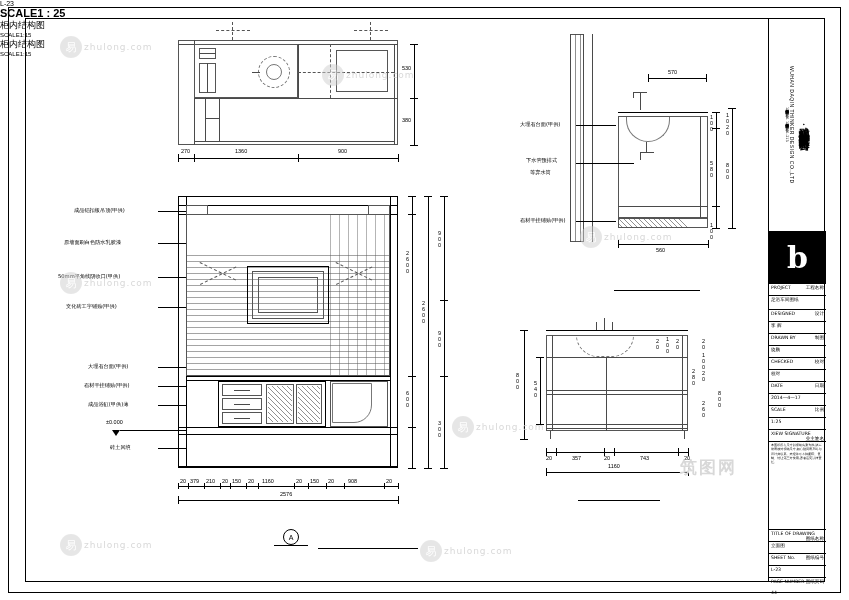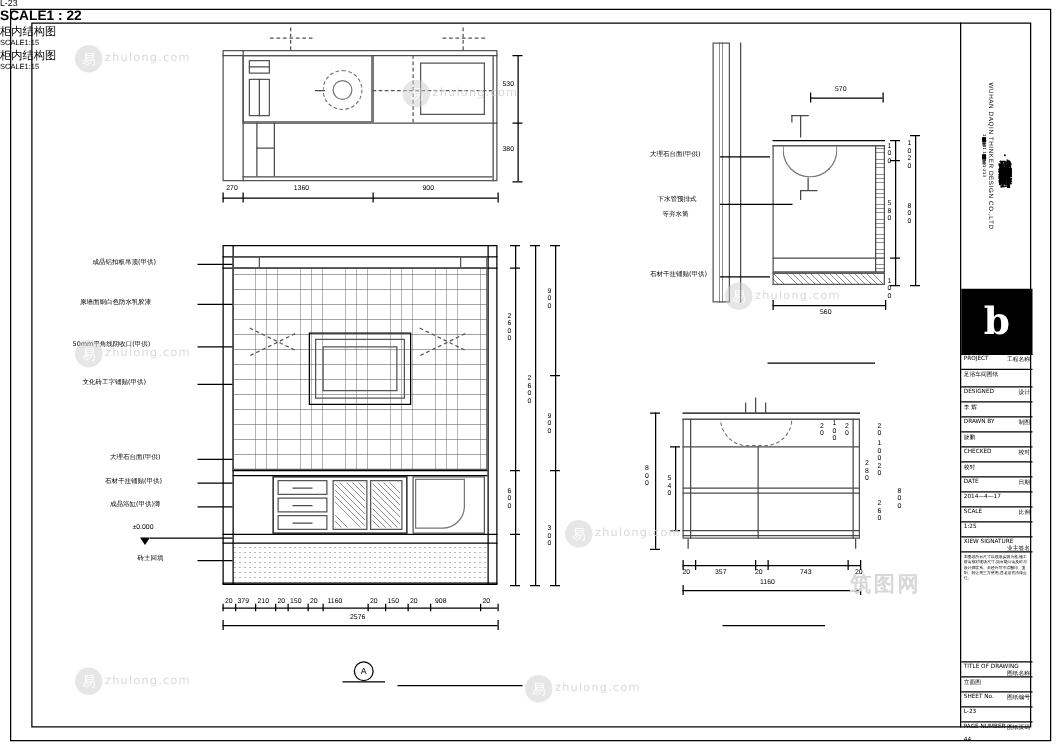--- a/index.html
+++ b/index.html
@@ -338,21 +338,21 @@
     <div class="ln h1" style="left:440px;top:468px;width:8px;"></div>
   </div>
 
   <div>
     <div class="circle-tag" style="left:283px;top:529px;">
       <span>A</span>
     </div>
     <div class="ln h1" style="left:274px;top:545px;width:34px;"></div>
     <div class="t7" style="left:282px;top:547px;">L-23</div>
     <div class="ln h1" style="left:318px;top:548px;width:100px;"></div>
-    <div class="t11" style="left:322px;top:552px;">SCALE1 : 22</div>
+    <div class="t11" style="left:322px;top:552px;">SCALE1 : 25</div>
   </div>
 
   <div>
 
     <div class="box-thin" style="left:570px;top:34px;width:14px;height:208px;"></div>
     <div class="hatch-v" style="left:570px;top:34px;width:14px;height:208px;"></div>
     <div class="ln thin v1" style="left:592px;top:34px;height:208px;"></div>
 
     <div class="ln h1" style="left:648px;top:78px;width:58px;"></div>
     <div class="ln v1" style="left:648px;top:74px;height:8px;"></div>

